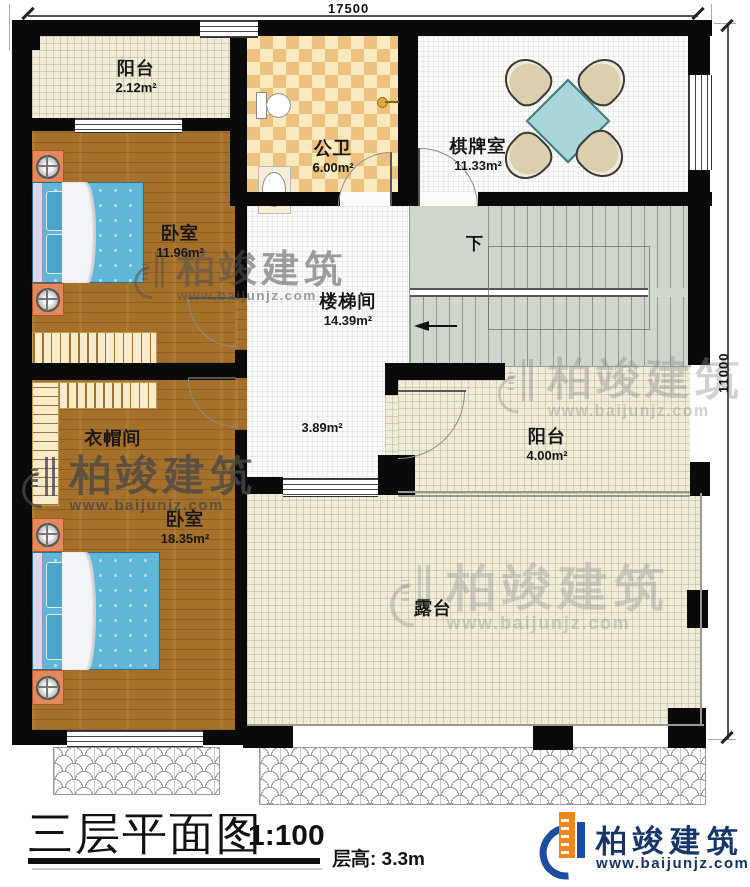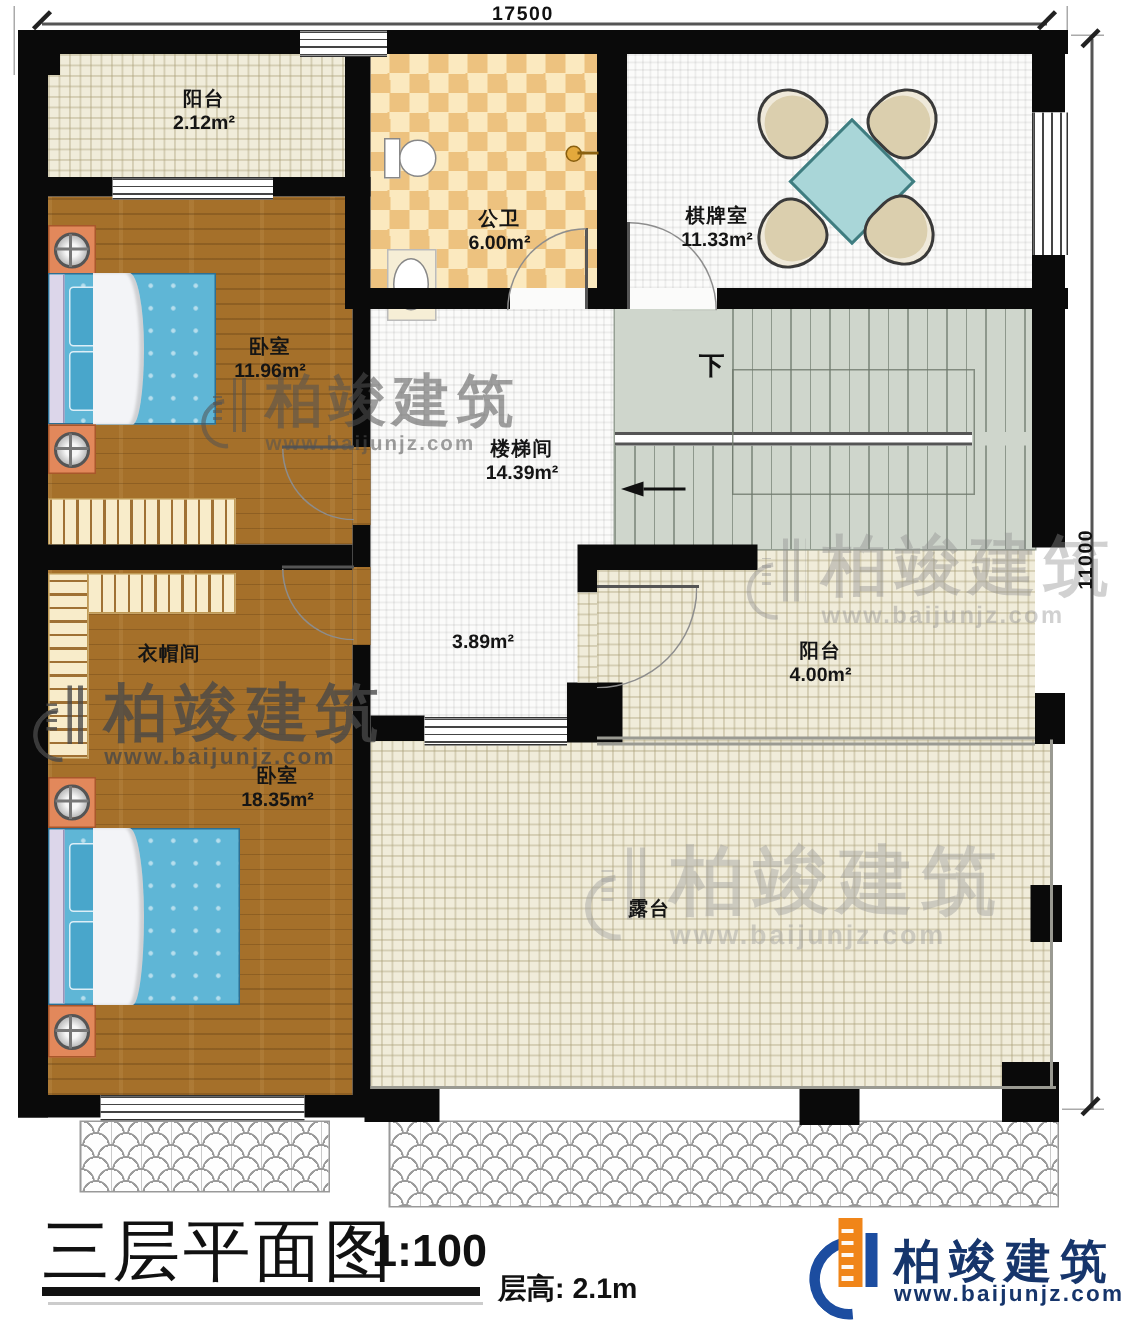--- a/index.html
+++ b/index.html
@@ -55,21 +55,21 @@
   .ward{position:absolute;background-color:#f8ecca;border:1.5px solid #bf9a55;z-index:8;}
   .ward.h{background-image:repeating-linear-gradient(90deg,rgba(150,100,35,.9) 0 1.5px,transparent 1.5px 9px);}
   .ward.v{background-image:repeating-linear-gradient(0deg,rgba(150,100,35,.9) 0 1.5px,transparent 1.5px 9px);}
   .chair{position:absolute;width:40px;height:42px;background:#dbcfae;border:2px solid #3a3a3a;
     border-radius:50% 50% 38% 38%/55% 55% 32% 32%;z-index:8;box-shadow:inset 0 4px 0 rgba(255,255,255,.55);}
   .ctable{position:absolute;width:56px;height:56px;background:#a9d6d8;border:2px solid #3f7d80;
     transform:rotate(45deg);z-index:7;}
   .fixture{position:absolute;background:#fff;border:1.5px solid #888;z-index:8;}
   
   .rlabel{position:absolute;transform:translateX(-50%);text-align:center;color:#151515;z-index:36;white-space:nowrap;line-height:1.2;}
-  .rlabel .nm{font-size:13px;font-weight:bold;letter-spacing:1px;}
+  .rlabel .nm{font-size:18px;font-weight:bold;letter-spacing:1px;}
   .rlabel .ar{font-size:13px;font-weight:bold;}
   .downlbl{position:absolute;font-size:17px;font-weight:bold;color:#111;z-index:36;}
   
   .stair-arrow-head{position:absolute;width:0;height:0;border-top:5px solid transparent;
     border-bottom:5px solid transparent;border-right:15px solid #111;z-index:9;}
   .stair-arrow-tail{position:absolute;background:#111;z-index:9;}
   
   .wm{position:absolute;display:flex;align-items:center;gap:.18em;z-index:32;white-space:nowrap;}
   .wm-txt{display:flex;flex-direction:column;line-height:1.08;}
   .wm-brand{font-weight:bold;letter-spacing:.12em;font-size:1em;}
@@ -327,21 +327,21 @@
   <div class="dimline" style="left:727px;top:26px;width:1.5px;height:714px;"></div>
   <div class="dtick" style="left:719px;top:24px;"></div>
   <div class="dtick" style="left:719px;top:736px;"></div>
   <div class="extline" style="left:714px;top:23px;width:22px;height:1px;"></div>
   <div class="extline" style="left:708px;top:739px;width:28px;height:1px;"></div>
 
   <div class="tb-title" style="left:28px;top:804px;">三层平面图</div>
   <div class="tb-underline" style="left:28px;top:858px;width:292px;height:6px;"></div>
   <div class="tb-underline2" style="left:32px;top:868px;width:290px;height:2px;"></div>
   <div class="tb-scale" style="left:248px;top:818px;">1:100</div>
-  <div class="tb-info" style="left:332px;top:846px;">层高: 2.1m</div>
+  <div class="tb-info" style="left:332px;top:846px;">层高: 3.3m</div>
   <div class="logo-ico" style="left:540px;top:810px;">
     <div class="l-arc"></div>
     <div class="l-b1"></div>
     <div class="l-b2"></div>
   </div>
   <div class="tb-brand" style="left:596px;top:820px;">柏竣建筑</div>
   <div class="tb-url" style="left:596px;top:854px;">www.baijunjz.com</div>
 
 </div>
 

